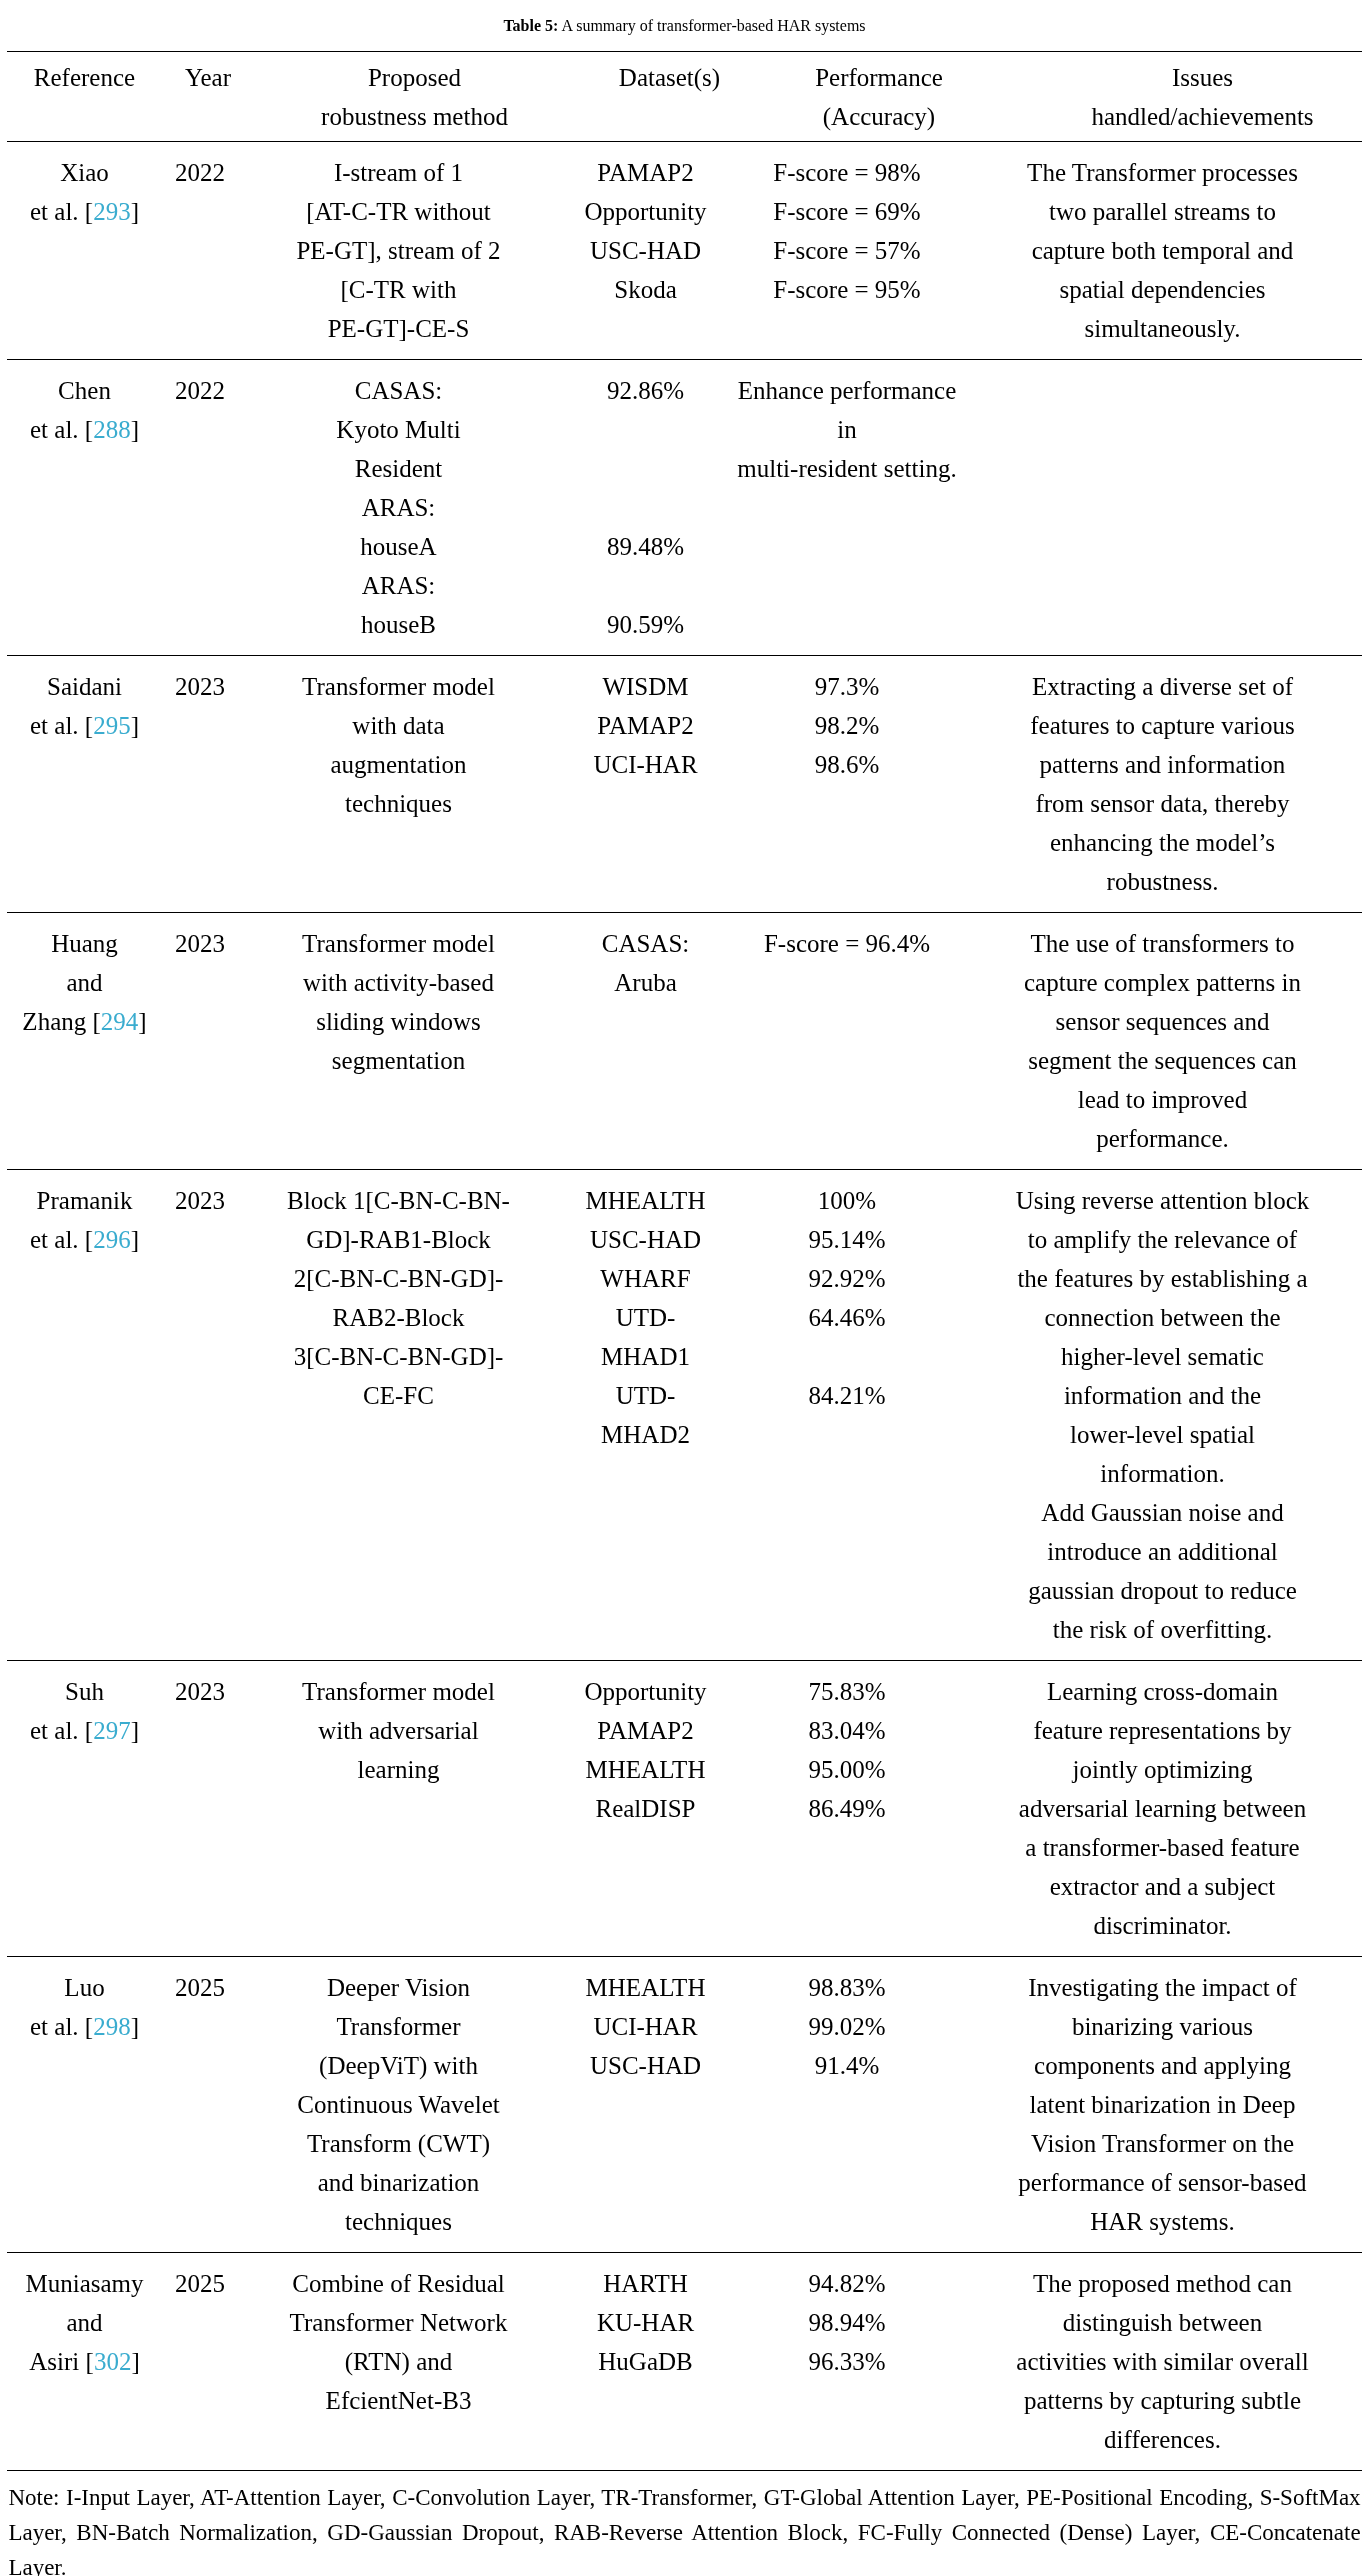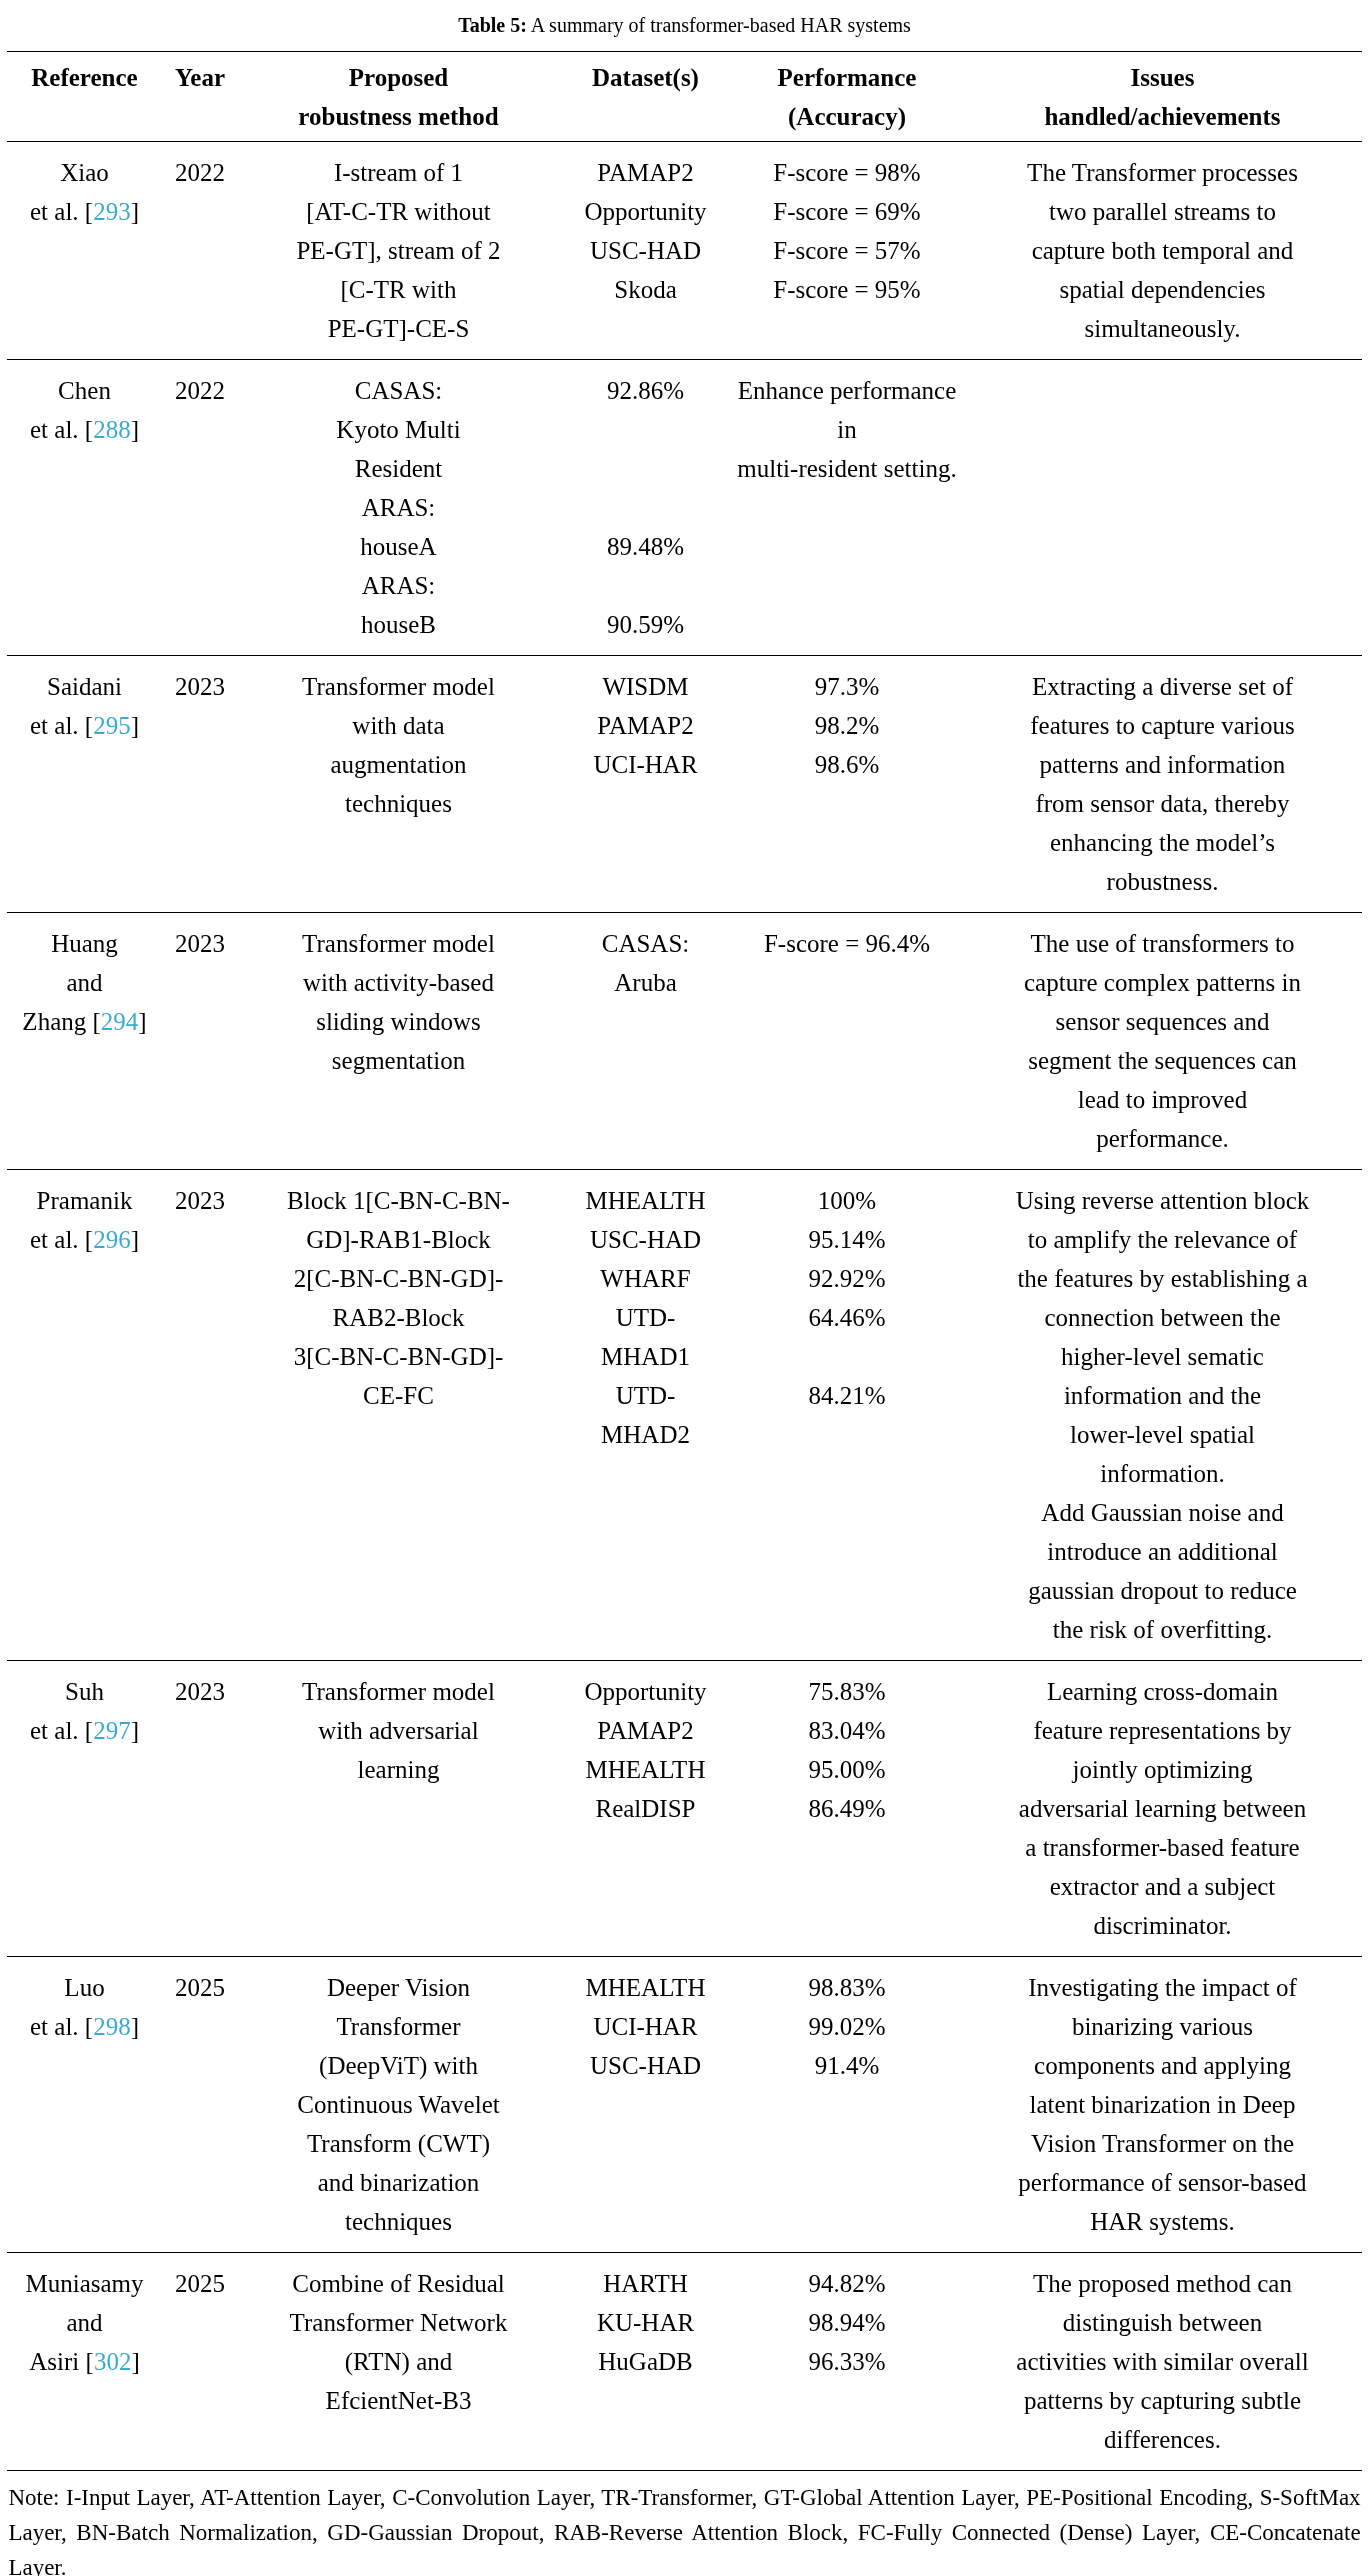--- a/index.html
+++ b/index.html
@@ -16,34 +16,35 @@
     font-size:25px;
     line-height:39px;
   }
   .page{
     width:1355px;
     margin:0 auto;
     padding-top:4.1px;
   }
   .caption{
     text-align:center;
-    font-size:20px;
+    font-size:16px;
     line-height:35px;
     padding:4.1px 0 8.3px 0;
   }
   .caption .bold{font-weight:bold;}
   .grid{
     display:grid;
     grid-template-columns:155px 76px 321px 173px 230px 401px;
   }
   .thead{
     border-top:1.4px solid var(--rule);
     border-bottom:1.4px solid var(--rule);
-    font-weight:bold;
+    font-weight:normal;
     padding:5.5px 0;
+    gap:8px;
   }
   .trow{
     border-bottom:1.4px solid var(--rule);
     padding:11px 0;
   }
   .cell{
     text-align:center;
     white-space:pre-line;
     padding:0 4.1px;
   }

